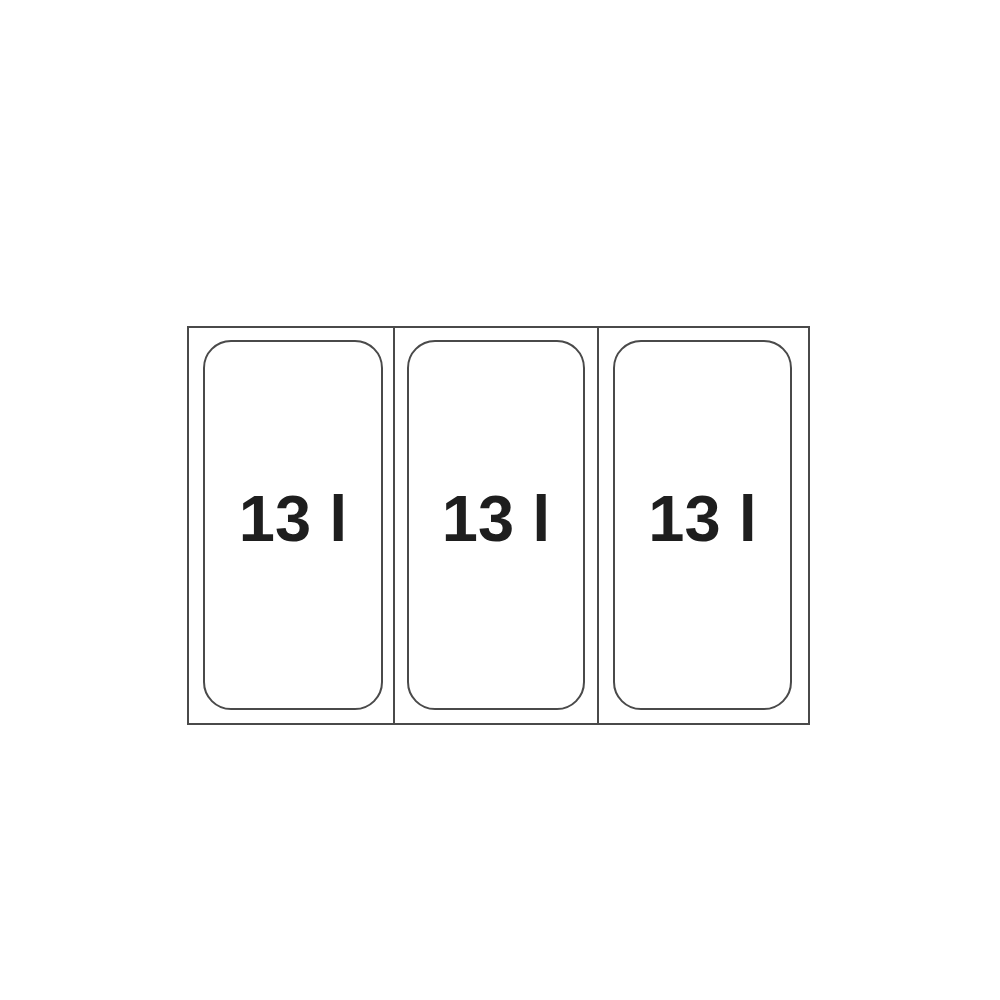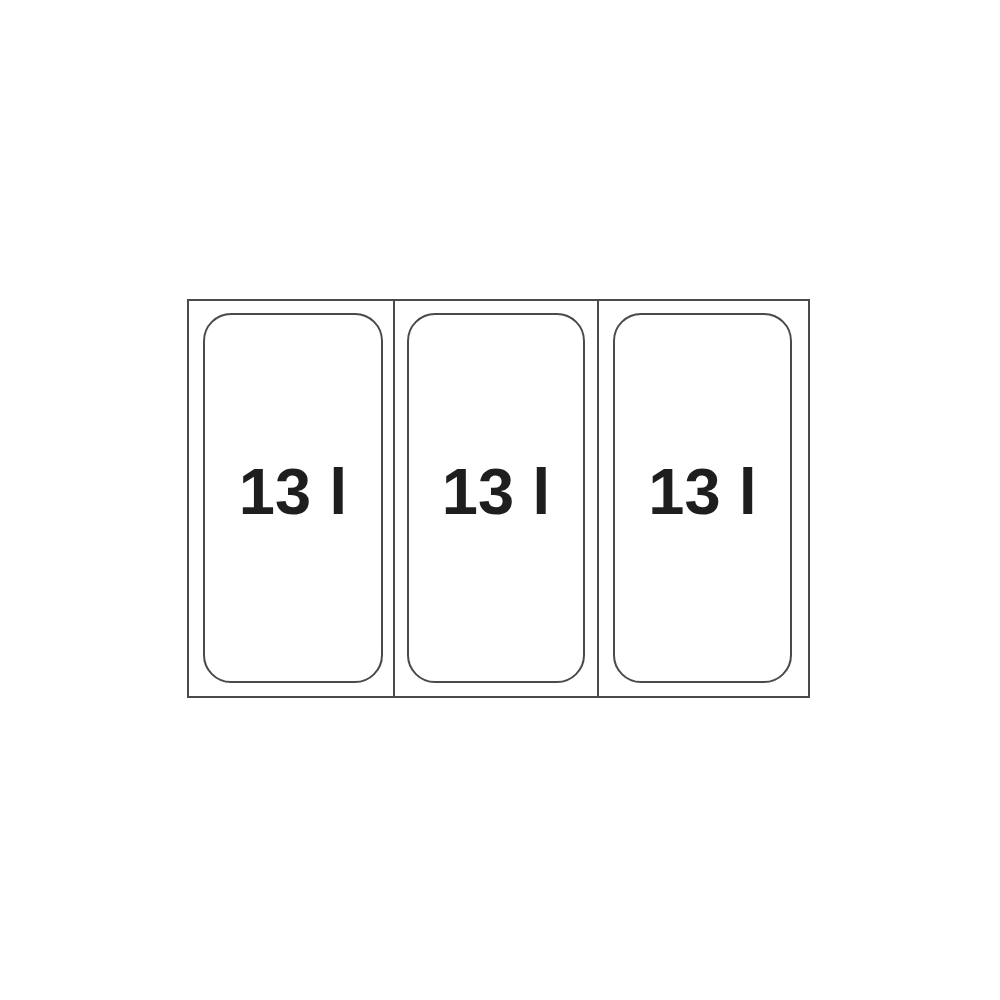--- a/index.html
+++ b/index.html
@@ -15,20 +15,21 @@
     height: 1000px;
     overflow: hidden;
     background: var(--bg);
     font-family: "Liberation Sans", sans-serif;
   }
   .canvas {
     position: relative;
     width: 1000px;
     height: 752px;
     background: var(--bg);
+    margin-top: 27px;
   }
   .outer-box {
     position: absolute;
     left: 187px;
     top: 299px;
     width: 623px;
     height: 399px;
     border: 2px solid var(--line);
     background: var(--bg);
     display: flex;

